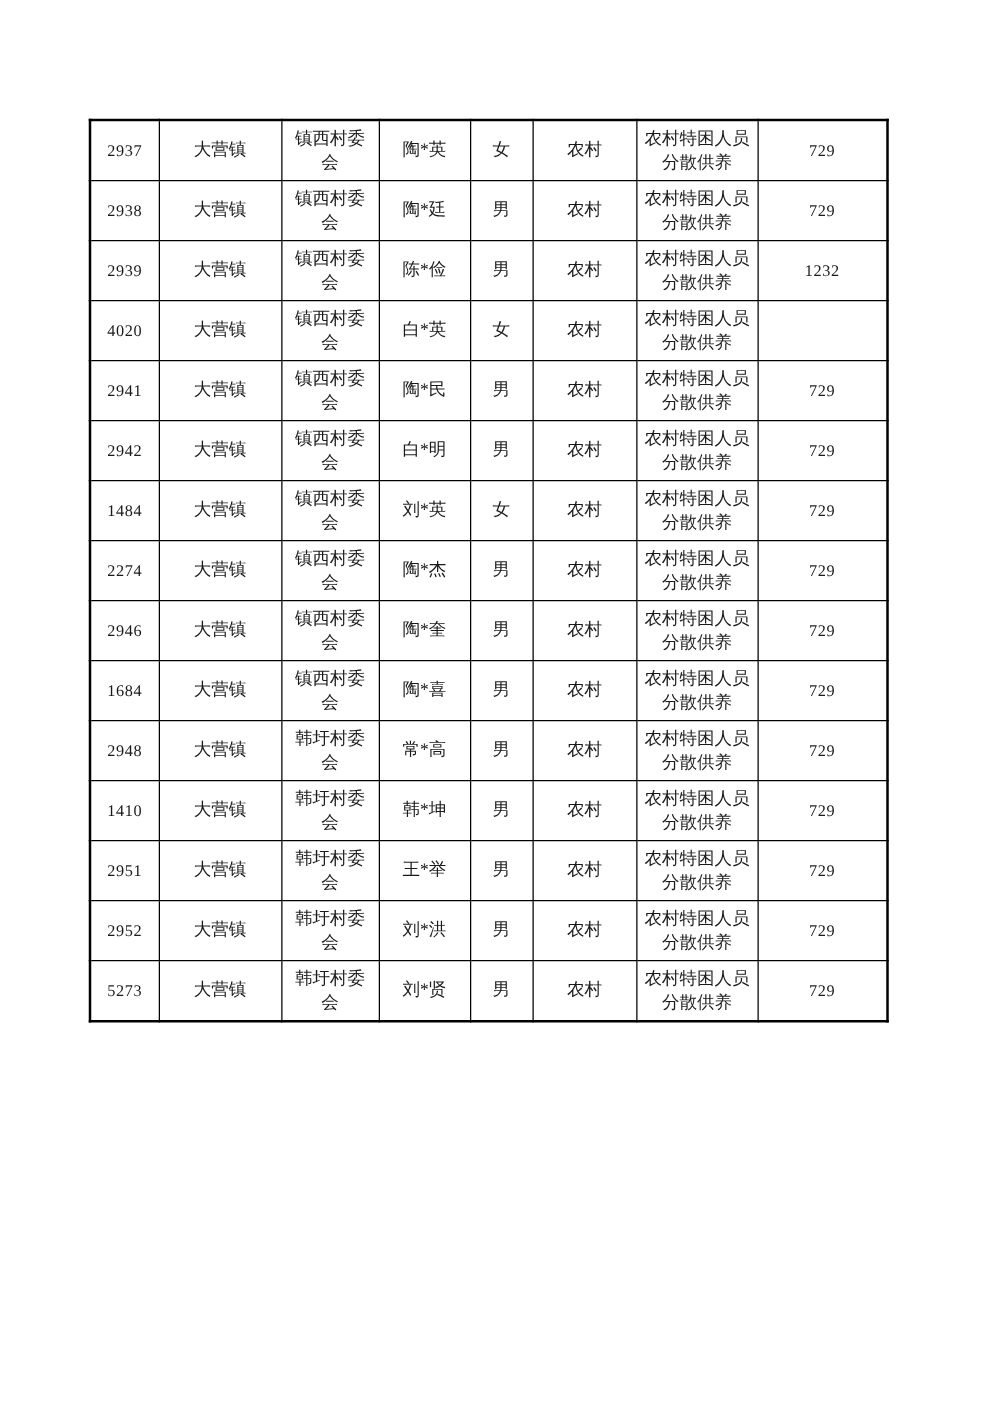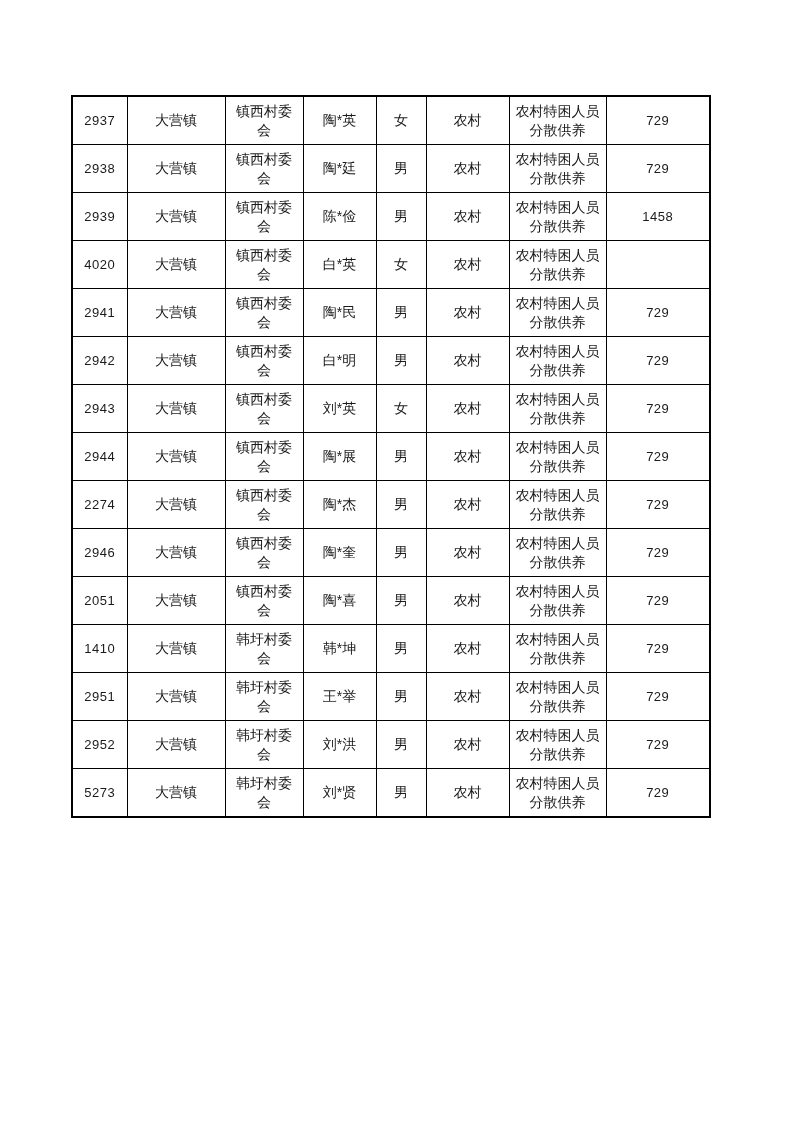--- a/index.html
+++ b/index.html
@@ -6,21 +6,21 @@
     margin: 0;
     padding: 0;
     background: #ffffff;
   }
   .sheet {
     position: relative;
     width: 793px;
     height: 1122px;
     background: #ffffff;
     overflow: hidden;
-    font-family: Liberation Sans, sans-serif;
+    font-family: Liberation Serif, serif;
   }
   table.records {
     position: absolute;
     left: 71px;
     top: 95px;
     width: 638px;
     border-collapse: collapse;
     table-layout: fixed;
     border: 2px solid #000000;
   }
@@ -84,21 +84,21 @@
         <tr>
     <td class="num">2939</td>
     <td>大营镇</td>
     <td>镇西村委
 会</td>
     <td>陈*俭</td>
     <td>男</td>
     <td>农村</td>
     <td>农村特困人员
 分散供养</td>
-    <td class="num">1458</td>
+    <td class="num">1232</td>
   </tr>
         <tr>
     <td class="num">4020</td>
     <td>大营镇</td>
     <td>镇西村委
 会</td>
     <td>白*英</td>
     <td>女</td>
     <td>农村</td>
     <td>农村特困人员
@@ -123,44 +123,32 @@
     <td>镇西村委
 会</td>
     <td>白*明</td>
     <td>男</td>
     <td>农村</td>
     <td>农村特困人员
 分散供养</td>
     <td class="num">729</td>
   </tr>
         <tr>
-    <td class="num">2943</td>
+    <td class="num">1484</td>
     <td>大营镇</td>
     <td>镇西村委
 会</td>
     <td>刘*英</td>
     <td>女</td>
     <td>农村</td>
     <td>农村特困人员
 分散供养</td>
     <td class="num">729</td>
   </tr>
         <tr>
-    <td class="num">2944</td>
-    <td>大营镇</td>
-    <td>镇西村委
-会</td>
-    <td>陶*展</td>
-    <td>男</td>
-    <td>农村</td>
-    <td>农村特困人员
-分散供养</td>
-    <td class="num">729</td>
-  </tr>
-        <tr>
     <td class="num">2274</td>
     <td>大营镇</td>
     <td>镇西村委
 会</td>
     <td>陶*杰</td>
     <td>男</td>
     <td>农村</td>
     <td>农村特困人员
 分散供养</td>
     <td class="num">729</td>
@@ -171,25 +159,37 @@
     <td>镇西村委
 会</td>
     <td>陶*奎</td>
     <td>男</td>
     <td>农村</td>
     <td>农村特困人员
 分散供养</td>
     <td class="num">729</td>
   </tr>
         <tr>
-    <td class="num">2051</td>
+    <td class="num">1684</td>
     <td>大营镇</td>
     <td>镇西村委
 会</td>
     <td>陶*喜</td>
+    <td>男</td>
+    <td>农村</td>
+    <td>农村特困人员
+分散供养</td>
+    <td class="num">729</td>
+  </tr>
+        <tr>
+    <td class="num">2948</td>
+    <td>大营镇</td>
+    <td>韩圩村委
+会</td>
+    <td>常*高</td>
     <td>男</td>
     <td>农村</td>
     <td>农村特困人员
 分散供养</td>
     <td class="num">729</td>
   </tr>
         <tr>
     <td class="num">1410</td>
     <td>大营镇</td>
     <td>韩圩村委

